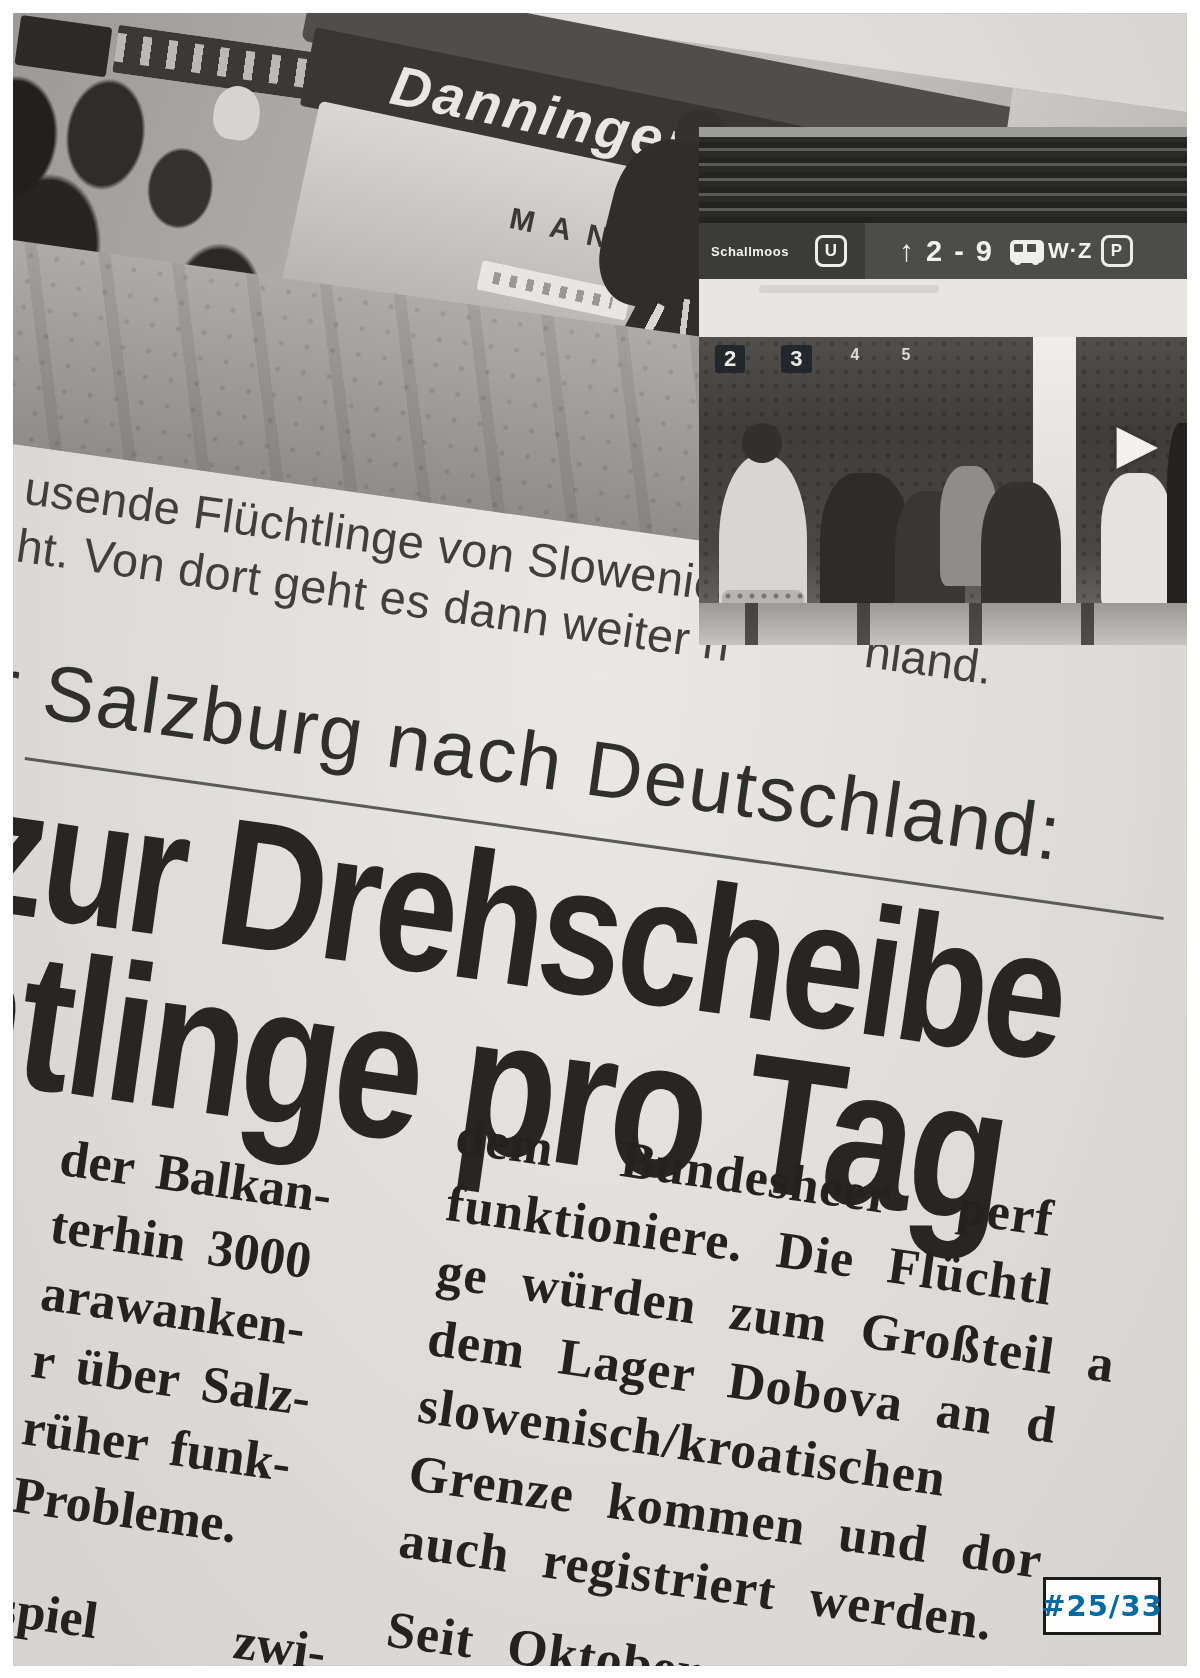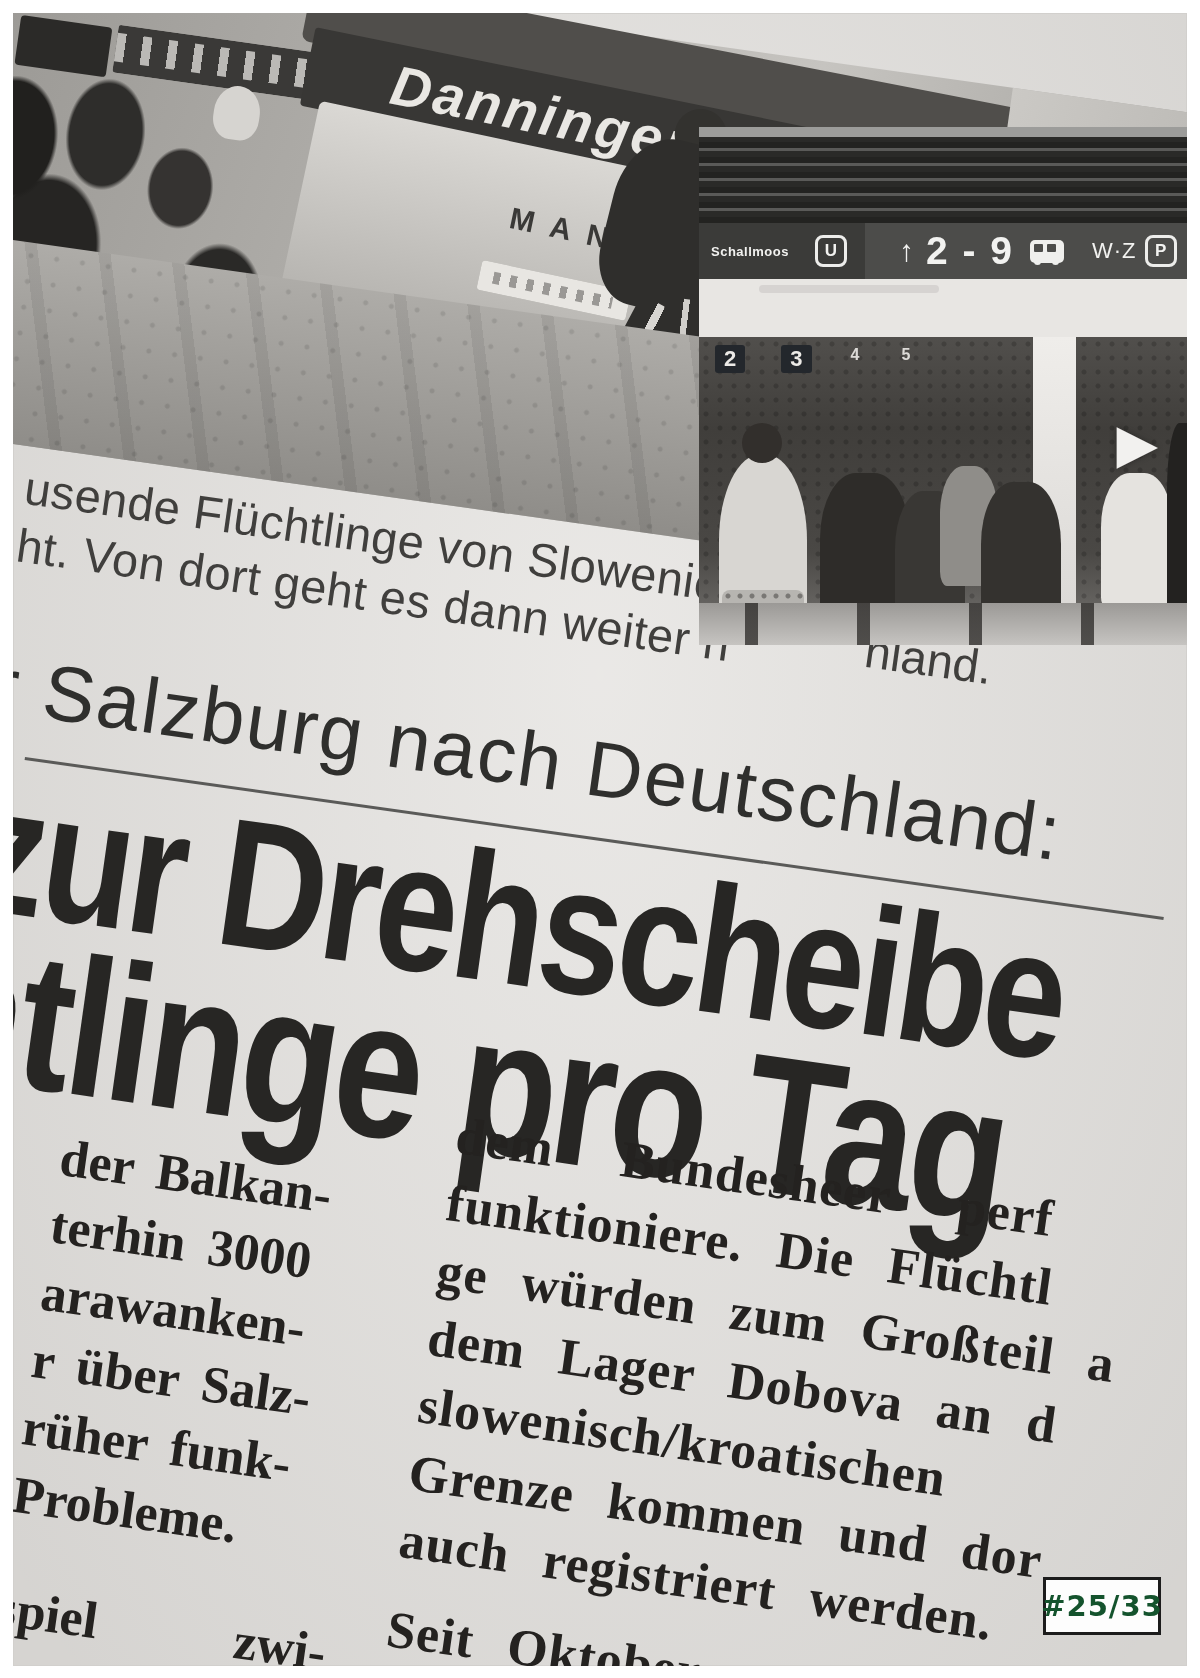--- a/index.html
+++ b/index.html
@@ -89,27 +89,27 @@
       linear-gradient(#9c9c9a 0 10px, transparent 10px),
       repeating-linear-gradient(180deg,#232321 0 6px,#5a5a58 6px 9px,#2a2a28 9px 15px);}
   .inset-sign{height:56px;display:flex;align-items:center;color:#f2f2f0;
     background:linear-gradient(90deg,#39393七,#3b3b39 0 33%,#4c4c4a 33% 100%);
     background:linear-gradient(90deg,#3b3b39 0 33%,#4c4c4a 33% 100%);}
   .sign-station{font-size:13px;font-weight:bold;margin-left:12px;letter-spacing:.5px;}
   .icon-sq{box-sizing:border-box;width:32px;height:32px;border:3px solid #ededeb;border-radius:8px;
     display:flex;align-items:center;justify-content:center;font-weight:bold;font-size:17px;color:#f2f2f0;}
   .icon-lift{margin-left:26px;}
   .sign-arrow{font-size:30px;margin-left:52px;font-weight:bold;}
-  .sign-platforms{font-size:39px;font-weight:bold;margin-left:12px;letter-spacing:2px;}
+  .sign-platforms{font-size:29px;font-weight:bold;margin-left:12px;letter-spacing:2px;}
   .icon-bus{margin-left:16px;width:34px;height:23px;background:#efefed;border-radius:5px;position:relative;}
   .icon-bus i{position:absolute;top:4px;width:9px;height:8px;background:#4c4c4a;border-radius:1px;}
   .icon-bus i.w1{left:4px;} .icon-bus i.w2{left:17px;}
   .icon-bus b{position:absolute;bottom:-2px;width:7px;height:7px;background:#efefed;border-radius:50%;}
   .icon-bus b.k1{left:4px;} .icon-bus b.k2{left:22px;}
-  .sign-sections{font-size:22px;font-weight:normal;margin-left:28px;letter-spacing:1px;}
+  .sign-sections{font-size:22px;font-weight:bold;margin-left:4px;letter-spacing:1px;}
   .icon-parking{margin-left:8px;position:relative;}
   .inset-gap{height:58px;background:#e8e6e3;position:relative;}
   .gap-smudge{position:absolute;left:60px;top:6px;width:180px;height:8px;background:#c9c7c4;opacity:.6;border-radius:4px;}
   .crowd{position:relative;height:308px;overflow:hidden;
     background:
       radial-gradient(rgba(0,0,0,.18) 2px, transparent 3px),
       linear-gradient(180deg,#514f4c 0%,#403e3b 30%,#4a4845 70%,#7a7875 100%);
     background-size:14px 14px, auto;}
   .chips{position:absolute;top:8px;left:16px;display:flex;gap:36px;z-index:2;}
   .chips .chip{font-weight:bold;font-size:22px;color:#eceae7;background:#23272c;padding:1px 9px;border-radius:3px;}
@@ -131,21 +131,21 @@
       repeating-linear-gradient(90deg, transparent 0 46px, rgba(40,38,36,.75) 46px 59px, transparent 59px 112px),
       linear-gradient(#9b9996,#c6c4c1);}
   .play-btn{position:absolute;left:83%;top:26%;z-index:3;background:none;border:none;padding:0;cursor:pointer;}
   .play-glyph{font-family:"DejaVu Sans", sans-serif;font-size:54px;color:#f2f1ef;line-height:1;
     text-shadow:0 0 6px rgba(0,0,0,.35);}
 
   
   .badge{position:absolute;left:1030px;top:1564px;width:118px;height:58px;z-index:8;
     background:#fdfdfd;border:3px solid #1c1c1c;box-sizing:border-box;
     display:flex;align-items:center;justify-content:center;
-    font-family:"DejaVu Sans", sans-serif;font-weight:bold;font-size:29px;color:#14532d;letter-spacing:1px;}
+    font-family:"DejaVu Sans", sans-serif;font-weight:bold;font-size:29px;color:#0369a1;letter-spacing:1px;}
 </style>
 </head>
 <body>
 
 <div class="paper">
 
   <div class="rot photo-top">
     <div class="pt-darkbox"></div>
     <div class="pt-letterstrip"></div>
     <div class="pt-crowd"></div>

